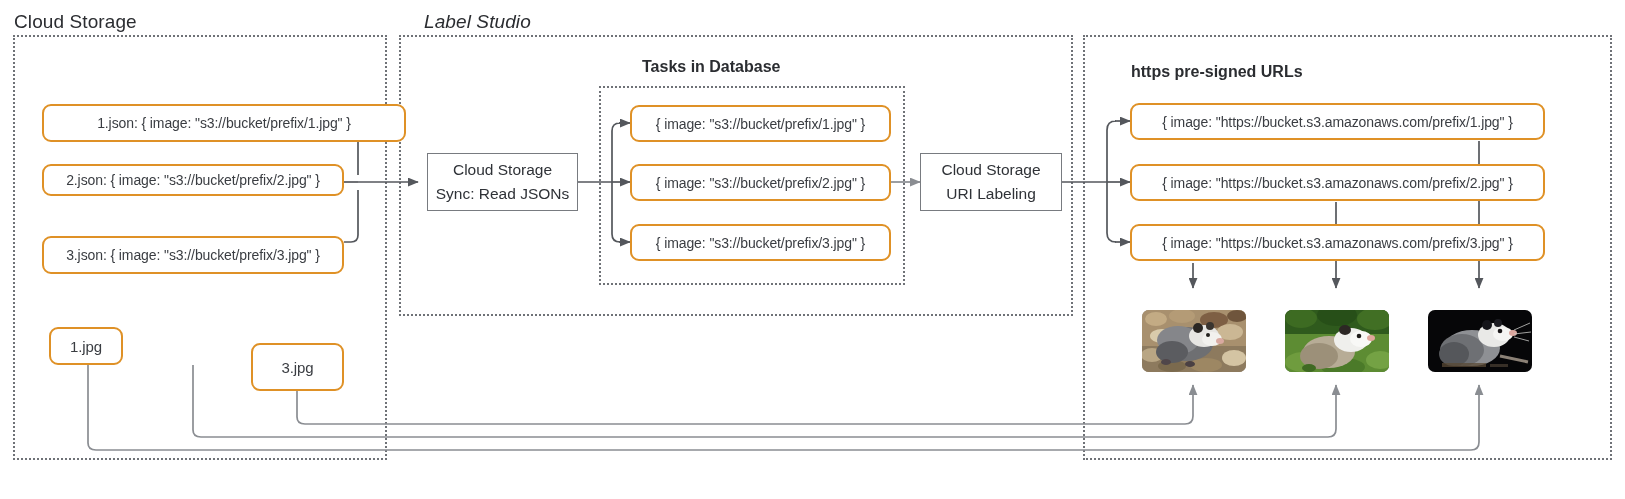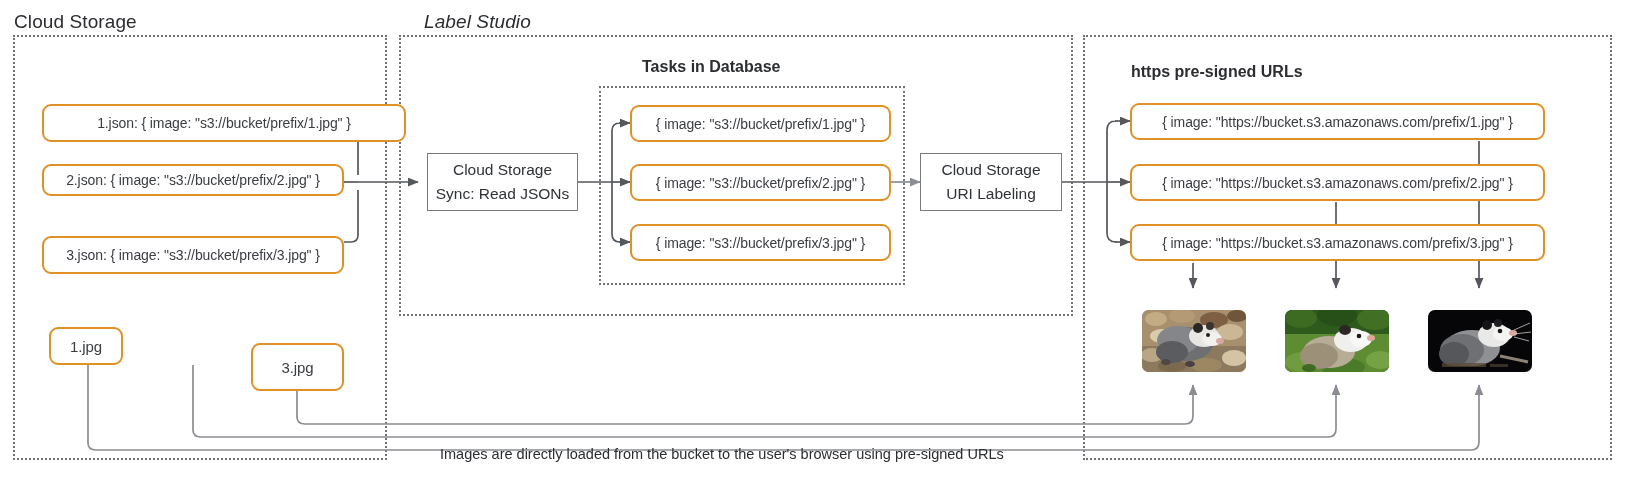--- a/index.html
+++ b/index.html
@@ -257,15 +257,14 @@
       <ellipse cx="85" cy="23" rx="4" ry="3" fill="#dba79f"></ellipse>
       <circle cx="59" cy="15" r="5" fill="#15151a"></circle>
       <circle cx="70" cy="13" r="4" fill="#1c1c22"></circle>
       <path d="M86,20 L102,13 M86,24 L103,22 M86,27 L101,31" stroke="#c9c9c6" stroke-width="0.8" fill="none"></path>
       <path d="M72,46 L100,52" stroke="#8b8176" stroke-width="3" fill="none"></path>
       <rect x="14" y="53" width="44" height="4" fill="#5a4a36" opacity="0.75"></rect>
       <rect x="62" y="54" width="18" height="3" fill="#4d4135" opacity="0.7"></rect>
     </svg>
   </div>
 
-  <div class="caption" style="left:440px; top:446px;">Images are directly loaded from the bucket to the user's browser using pre-signed URLs</div>
 
 </div>
 
 </body></html>

